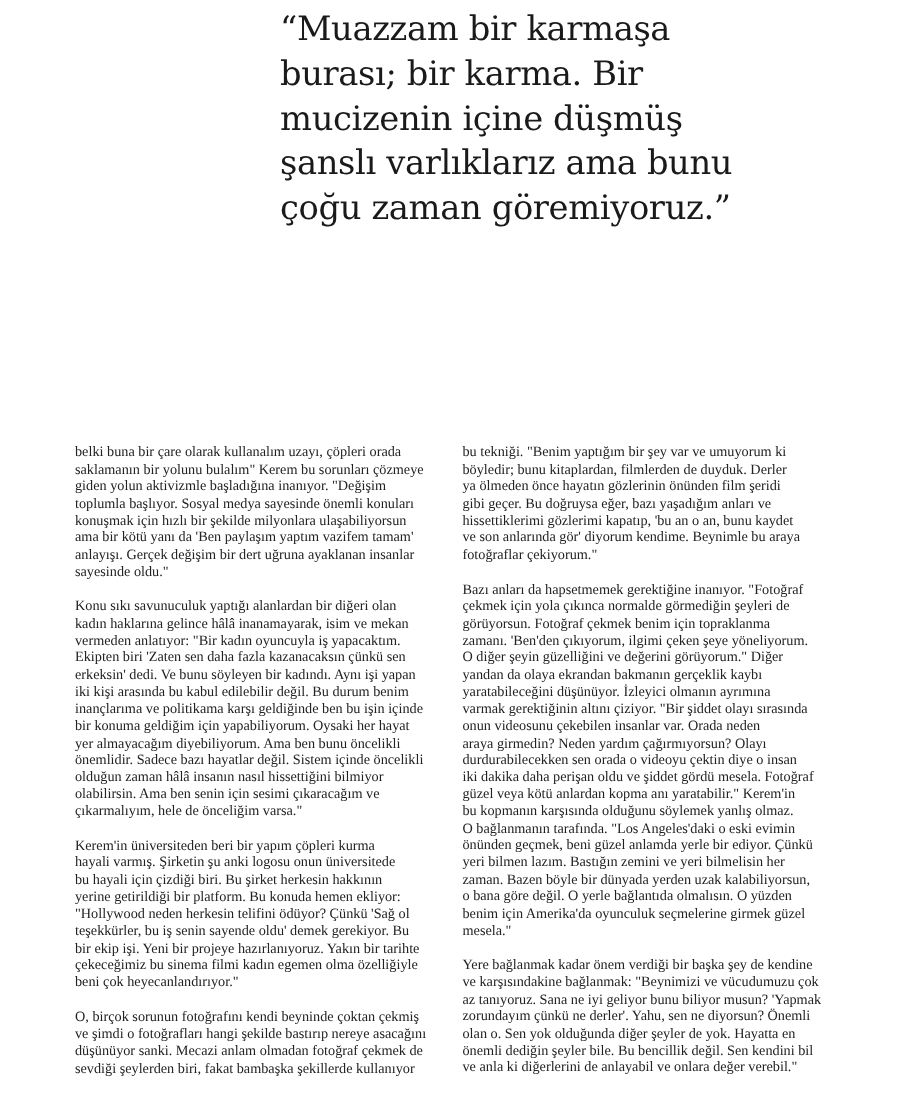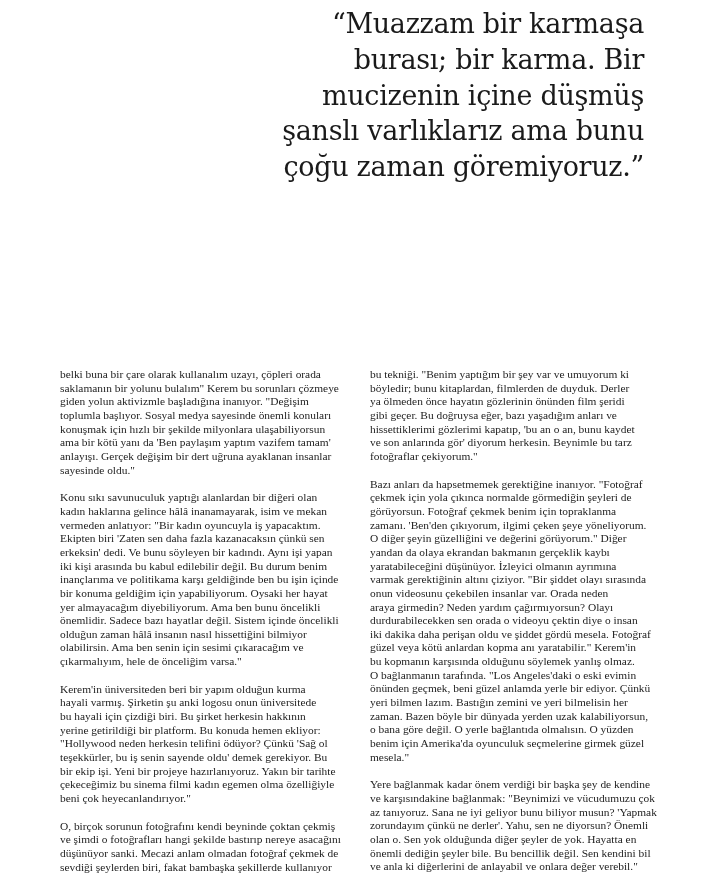--- a/index.html
+++ b/index.html
@@ -12,35 +12,35 @@
     height: 889px;
     position: relative;
     overflow: hidden;
     color: #1d1d1d;
   }
   .pull-quote {
     position: absolute;
     top: 6px;
     right: 76px;
     width: 420px;
-    text-align: right;
+    text-align: left;
     font-family: "DejaVu Serif", "Liberation Serif", serif;
     font-size: 27px;
     line-height: 35.8px;
     font-weight: 300;
     letter-spacing: -0.3px;
     color: #1a1a1a;
   }
   .pull-quote .ql {
     display: block;
     white-space: nowrap;
   }
   .column {
     position: absolute;
-    top: 368px;
+    top: 356px;
     font-family: "Liberation Serif", "DejaVu Serif", serif;
     font-size: 11.4px;
     line-height: 13.65px;
     color: #222222;
   }
   .column.left { left: 60px; width: 290px; }
   .column.right { left: 370px; width: 298px; }
   .para {
     margin: 0 0 13.5px 0;
   }
@@ -80,21 +80,21 @@
     <span class="ln">iki kişi arasında bu kabul edilebilir değil. Bu durum benim</span>
     <span class="ln">inançlarıma ve politikama karşı geldiğinde ben bu işin içinde</span>
     <span class="ln">bir konuma geldiğim için yapabiliyorum. Oysaki her hayat</span>
     <span class="ln">yer almayacağım diyebiliyorum. Ama ben bunu öncelikli</span>
     <span class="ln">önemlidir. Sadece bazı hayatlar değil. Sistem içinde öncelikli</span>
     <span class="ln">olduğun zaman hâlâ insanın nasıl hissettiğini bilmiyor</span>
     <span class="ln">olabilirsin. Ama ben senin için sesimi çıkaracağım ve</span>
     <span class="ln">çıkarmalıyım, hele de önceliğim varsa."</span>
   </div>
   <div class="para" style="margin-bottom:14px">
-    <span class="ln">Kerem'in üniversiteden beri bir yapım olduğun kurma</span>
+    <span class="ln">Kerem'in üniversiteden beri bir yapım çöpleri kurma</span>
     <span class="ln">hayali varmış. Şirketin şu anki logosu onun üniversitede</span>
     <span class="ln">bu hayali için çizdiği biri. Bu şirket herkesin hakkının</span>
     <span class="ln">yerine getirildiği bir platform. Bu konuda hemen ekliyor:</span>
     <span class="ln">"Hollywood neden herkesin telifini ödüyor? Çünkü 'Sağ ol</span>
     <span class="ln">teşekkürler, bu iş senin sayende oldu' demek gerekiyor. Bu</span>
     <span class="ln">bir ekip işi. Yeni bir projeye hazırlanıyoruz. Yakın bir tarihte</span>
     <span class="ln">çekeceğimiz bu sinema filmi kadın egemen olma özelliğiyle</span>
     <span class="ln">beni çok heyecanlandırıyor."</span>
   </div>
   <div class="para">
@@ -105,21 +105,21 @@
   </div>
 </div>
 
 <div class="column right">
   <div class="para" style="margin-bottom:14px">
     <span class="ln">bu tekniği. "Benim yaptığım bir şey var ve umuyorum ki</span>
     <span class="ln">böyledir; bunu kitaplardan, filmlerden de duyduk. Derler</span>
     <span class="ln">ya ölmeden önce hayatın gözlerinin önünden film şeridi</span>
     <span class="ln">gibi geçer. Bu doğruysa eğer, bazı yaşadığım anları ve</span>
     <span class="ln">hissettiklerimi gözlerimi kapatıp, 'bu an o an, bunu kaydet</span>
-    <span class="ln">ve son anlarında gör' diyorum herkesin. Beynimle bu tarz</span>
+    <span class="ln">ve son anlarında gör' diyorum kendime. Beynimle bu araya</span>
     <span class="ln">fotoğraflar çekiyorum."</span>
   </div>
   <div class="para" style="margin-bottom:14px">
     <span class="ln">Bazı anları da hapsetmemek gerektiğine inanıyor. "Fotoğraf</span>
     <span class="ln">çekmek için yola çıkınca normalde görmediğin şeyleri de</span>
     <span class="ln">görüyorsun. Fotoğraf çekmek benim için topraklanma</span>
     <span class="ln">zamanı. 'Ben'den çıkıyorum, ilgimi çeken şeye yöneliyorum.</span>
     <span class="ln">O diğer şeyin güzelliğini ve değerini görüyorum." Diğer</span>
     <span class="ln">yandan da olaya ekrandan bakmanın gerçeklik kaybı</span>
     <span class="ln">yaratabileceğini düşünüyor. İzleyici olmanın ayrımına</span>

